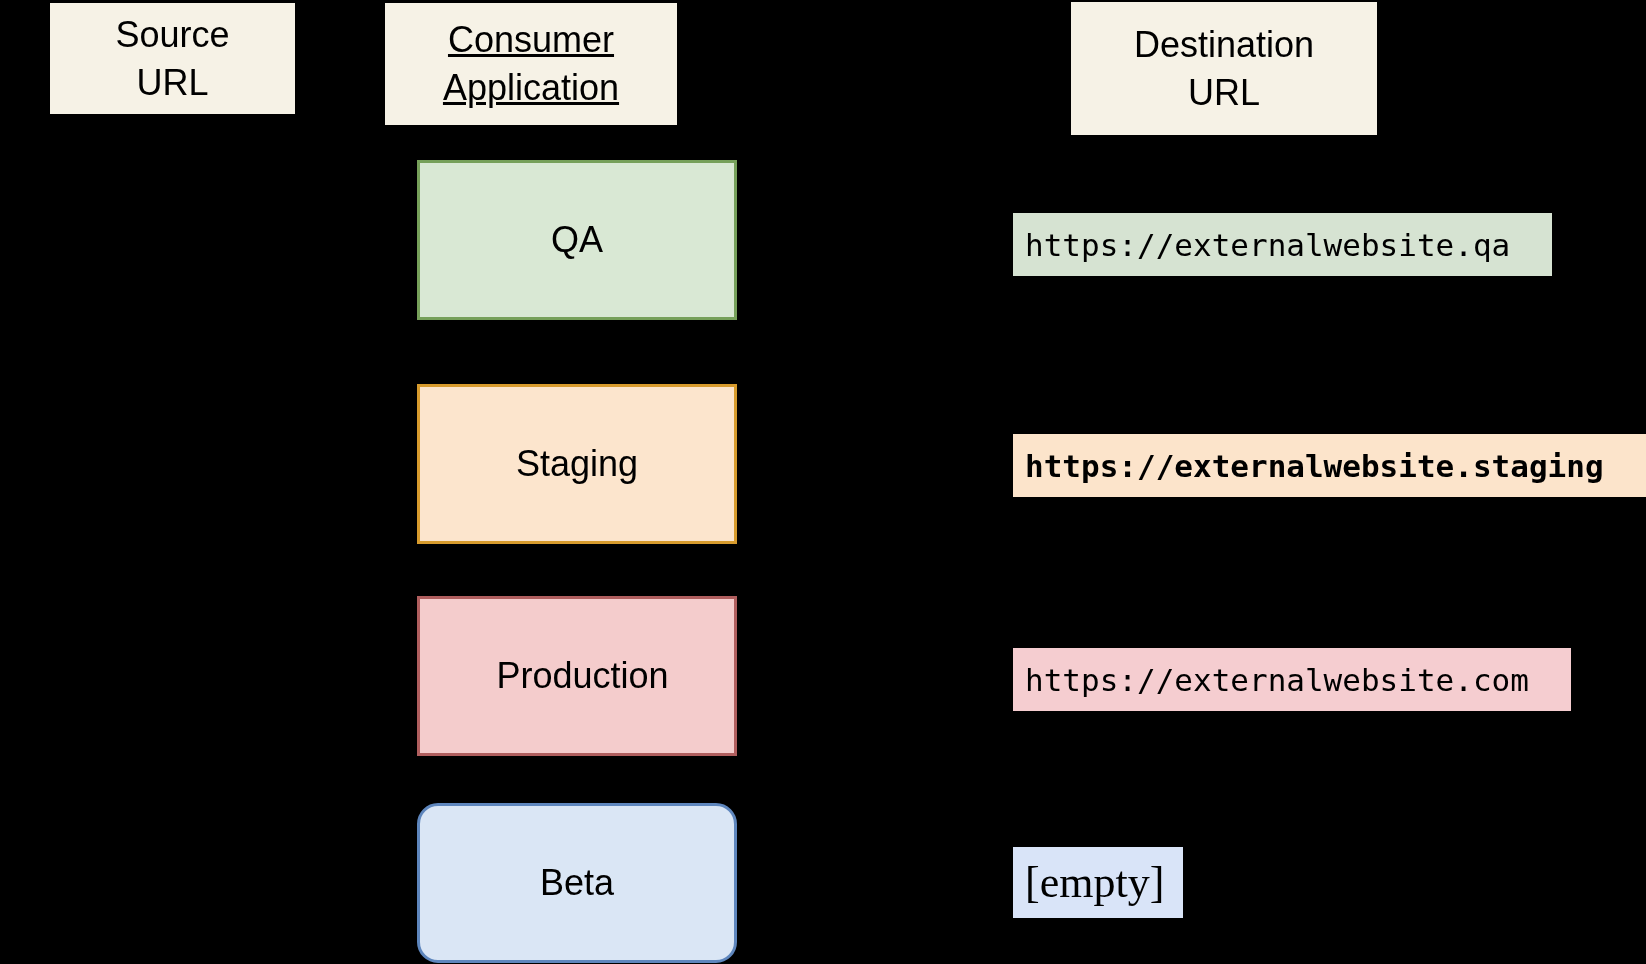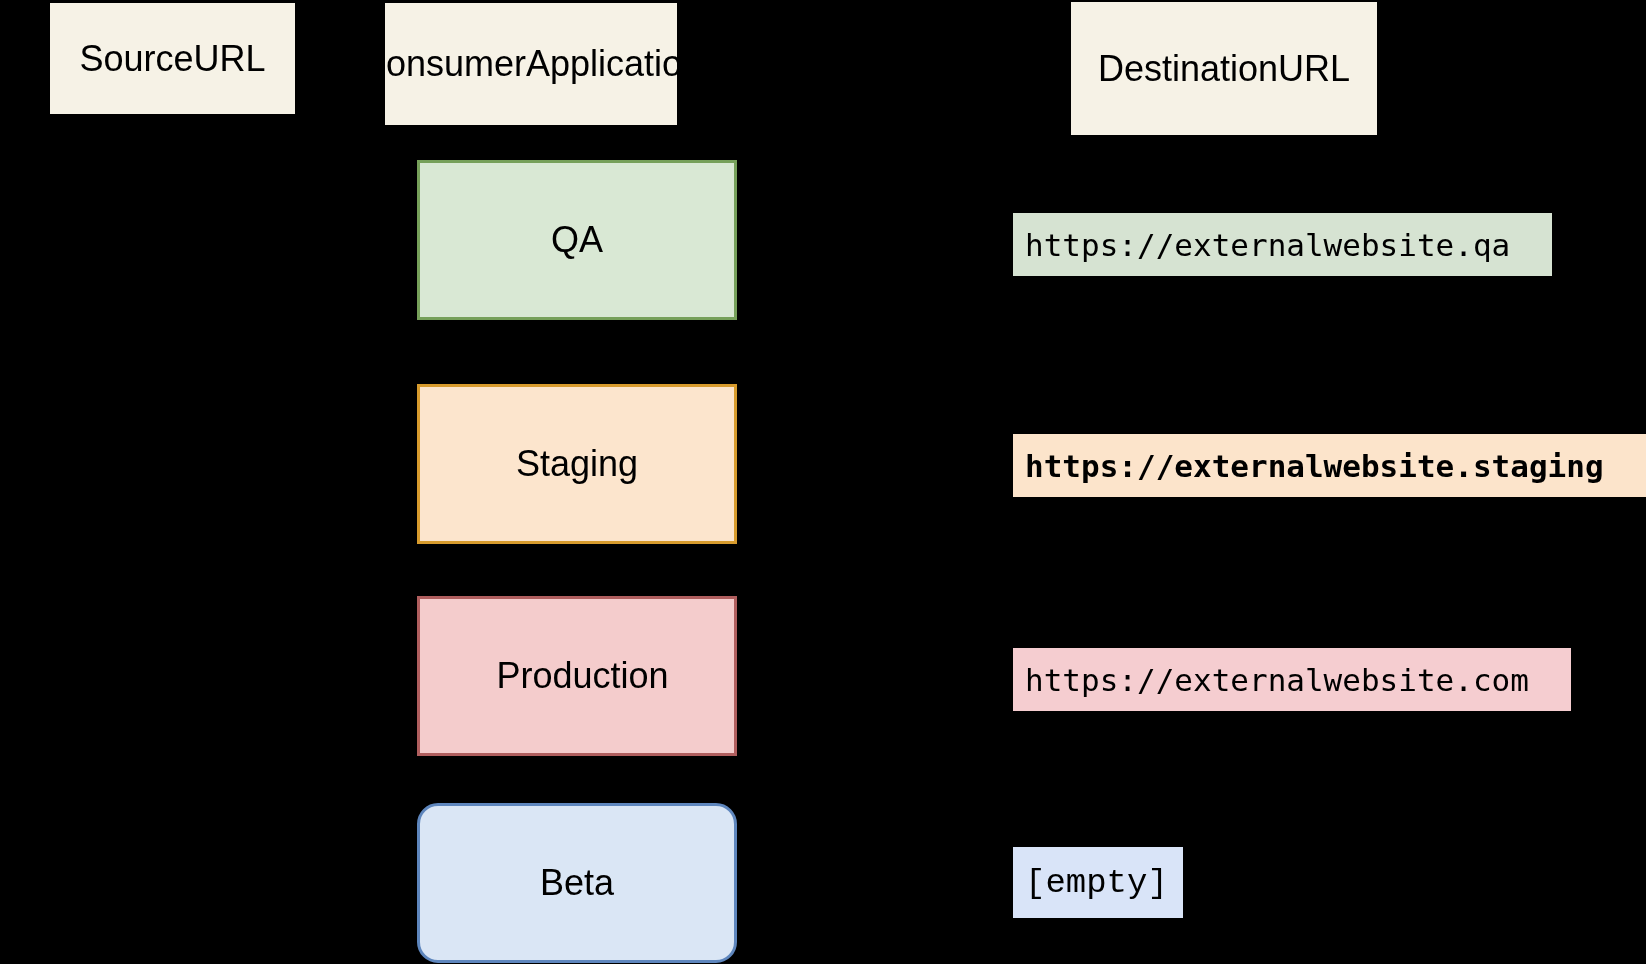--- a/index.html
+++ b/index.html
@@ -12,20 +12,21 @@
     width: 1646px;
     height: 964px;
     background: #000000;
     overflow: hidden;
     font-family: "Liberation Sans", sans-serif;
     color: #000000;
   }
   .header-box {
     position: absolute;
     display: flex;
+    flex-direction: column;
     align-items: center;
     justify-content: center;
     text-align: center;
     font-size: 36px;
     line-height: 48px;
     background: #f6f2e6;
   }
   .env-box {
     position: absolute;
     left: 373px;
@@ -46,35 +47,35 @@
     box-sizing: border-box;
     display: flex;
     align-items: center;
     padding-left: 12px;
     font-family: "DejaVu Sans Mono", monospace;
     font-size: 31px;
     white-space: nowrap;
     overflow: hidden;
   }
   .url-label.sans {
-    font-family: Liberation Mono, monospace;
-    font-size: 34px;
+    font-family: Liberation Serif, serif;
+    font-size: 44px;
   }
 </style>
 </head>
 <body>
 
 <div class="canvas">
 
   <div class="header-box" style="left: 50px; top: 3px; width: 245px; height: 111px; background-color: rgb(246, 242, 230);">
     <span>Source</span>
     <span>URL</span>
   </div>
 
-  <div class="header-box" style="left: 385px; top: 3px; width: 292px; height: 122px; background-color: rgb(246, 242, 230);">
+  <div class="header-box" style="left: 385px; top: 3px; width: 292px; height: 122px; background-color: rgb(246, 242, 230); text-decoration: underline;">
     <span>Consumer</span>
     <span>Application</span>
   </div>
 
   <div class="header-box" style="left: 1071px; top: 2px; width: 306px; height: 133px; background-color: rgb(246, 242, 230);">
     <span>Destination</span>
     <span>URL</span>
   </div>
 
   <div class="env-box" style="top: 160px; background-color: rgb(217, 232, 212); border-color: rgb(118, 160, 90);">

